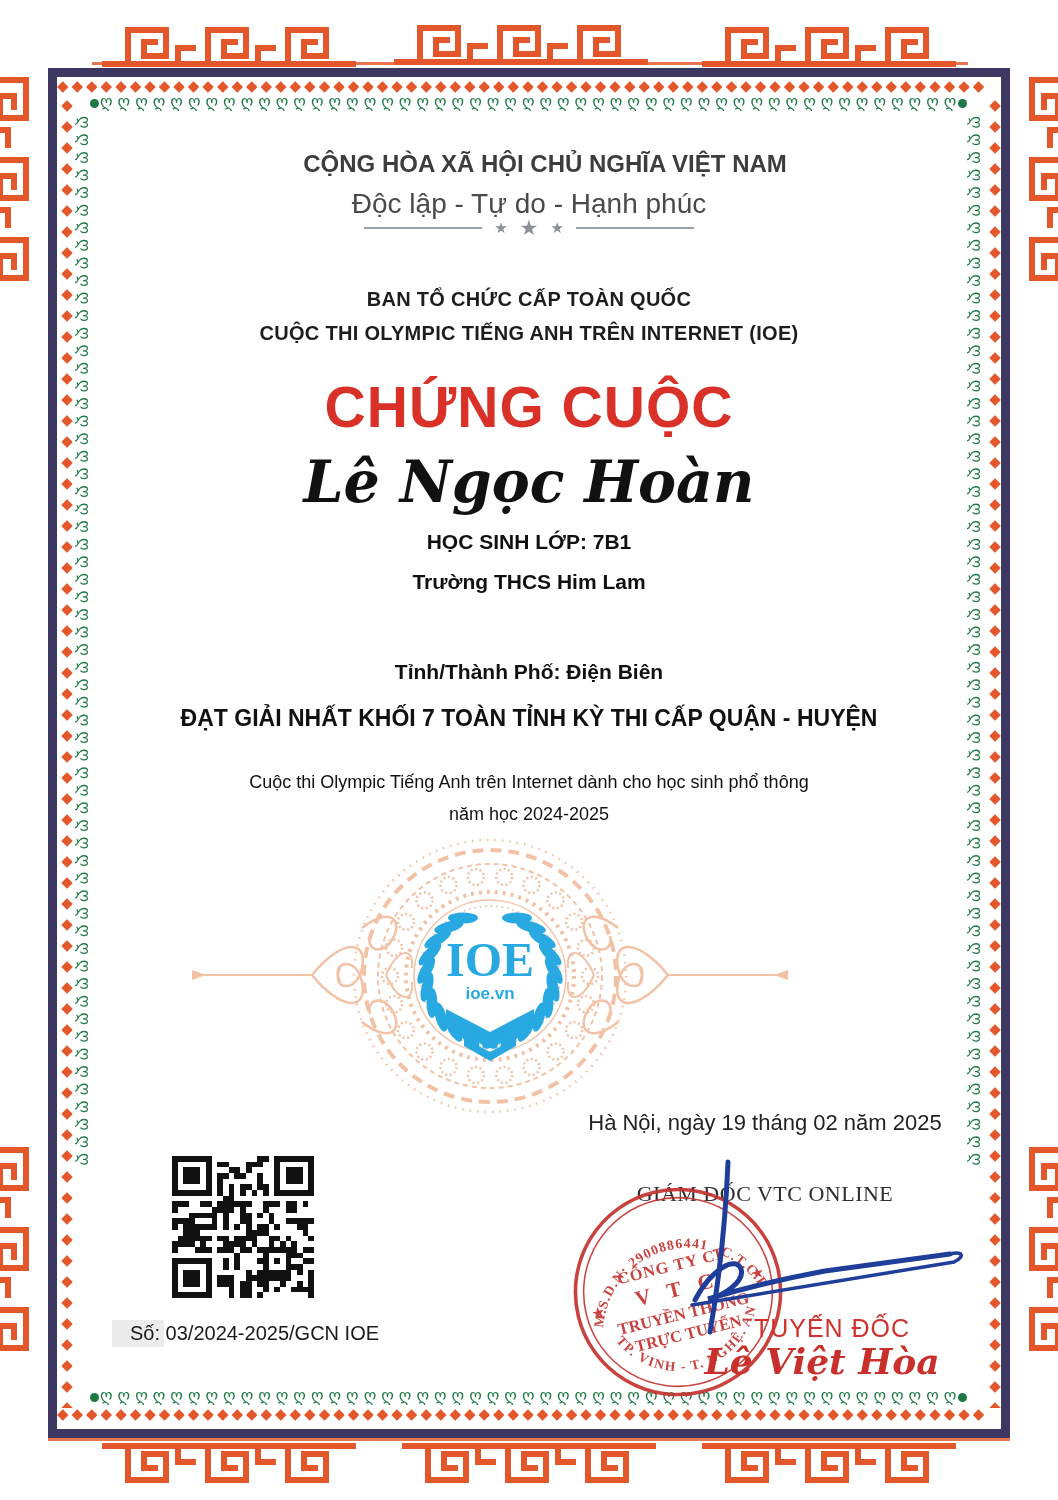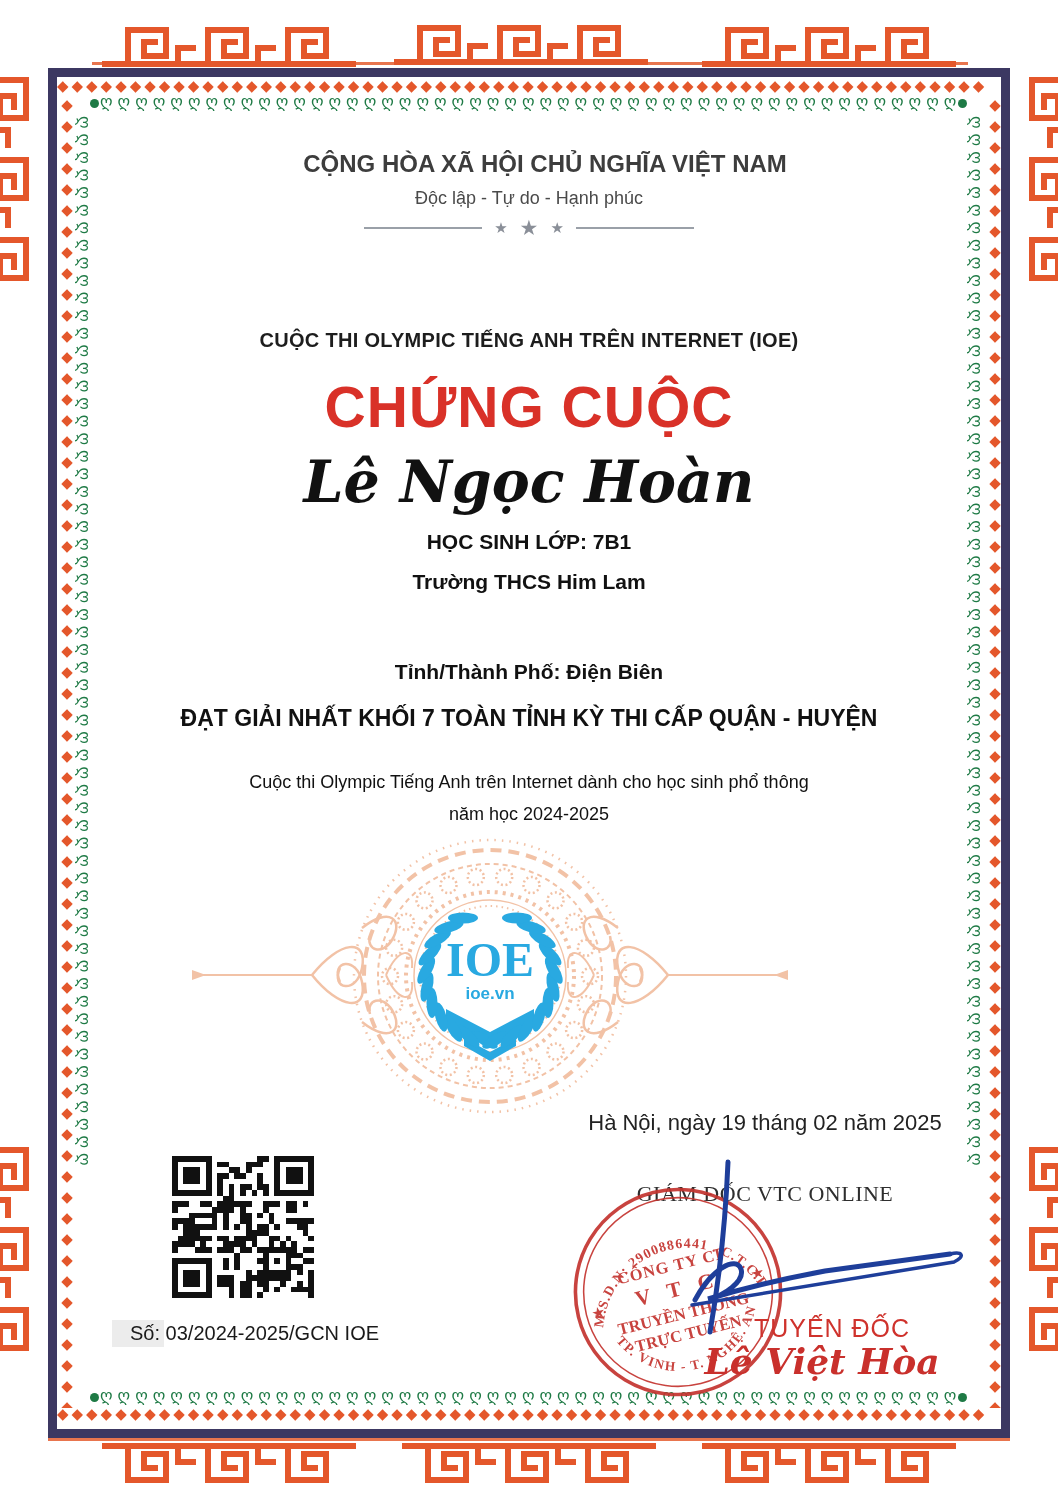--- a/index.html
+++ b/index.html
@@ -12,21 +12,21 @@
       width:962px;border:9px solid #3c3862;}
   .thinline{background:#e8754e;height:3px;}
   .strip{overflow:hidden;white-space:nowrap;font-family:"DejaVu Sans",sans-serif;line-height:1;}
   .strip.h{letter-spacing:3px;}
   .strip.v{writing-mode:vertical-rl;letter-spacing:3px;}
   .diamond{color:#e4572b;font-size:15px;}
   .scroll{color:#1e7a45;font-size:16px;letter-spacing:5px !important;}
   .gdot{width:9px;height:9px;border-radius:50%;background:#1e7a45;}
   
   .gov{font-size:24px;font-weight:bold;color:#3d3d3d;padding-left:32px;}
-  .motto{font-size:18px;color:#4a4a4a;}
+  .motto{font-size:28px;color:#4a4a4a;}
   .divider{display:flex;align-items:center;justify-content:center;gap:12px;color:#8a8f98;}
   .divider .bar{width:118px;height:2px;background:#9aa0a8;}
   .divider .st{font-size:15px;} .divider .st.big{font-size:21px;}
   .org{font-size:20px;font-weight:bold;color:#1d1d1d;letter-spacing:.3px;}
   .title{font-size:57px;font-weight:bold;color:#d93128;letter-spacing:1px;}
   .name{font-family:"DejaVu Serif",serif;font-style:italic;font-weight:bold;
         font-size:57px;color:#111111;}
   .info{font-size:21px;font-weight:bold;color:#111111;}
   .award{font-size:23px;font-weight:bold;color:#111111;}
   .desc{font-size:18px;font-weight:normal;color:#111111;text-align:center;}
@@ -93,21 +93,22 @@
   <div class="abs ctr gov" style="top:150px;">CỘNG HÒA XÃ HỘI CHỦ NGHĨA VIỆT NAM</div>
   <div class="abs ctr motto" style="top:188px;">Độc lập - Tự do - Hạnh phúc</div>
   <div class="abs ctr divider" style="top:216px;">
     <span class="bar"></span>
     <span class="st">★</span>
     <span class="st big">★</span>
     <span class="st">★</span>
     <span class="bar"></span>
   </div>
 
-  <div class="abs ctr org" style="top:322px;margin-top:7px;">CUỘC THI OLYMPIC TIẾNG ANH TRÊN INTERNET (IOE)</div>
+  <div class="abs ctr org" style="top:288px;">BAN TỔ CHỨC CẤP TOÀN QUỐC</div>
+  <div class="abs ctr org" style="top:322px;">CUỘC THI OLYMPIC TIẾNG ANH TRÊN INTERNET (IOE)</div>
 
   <div class="abs ctr title" style="top:374px;">CHỨNG CUỘC</div>
   <div class="abs ctr name" style="top:448px;">Lê Ngọc Hoàn</div>
 
   <div class="abs ctr info" style="top:530px;">HỌC SINH LỚP: 7B1</div>
   <div class="abs ctr info" style="top:570px;">Trường THCS Him Lam</div>
   <div class="abs ctr info" style="top:660px;">Tỉnh/Thành Phố: Điện Biên</div>
 
   <div class="abs ctr award" style="top:705px;">ĐẠT GIẢI NHẤT KHỐI 7 TOÀN TỈNH KỲ THI CẤP QUẬN - HUYỆN</div>
   <div class="abs ctr desc" style="top:772px;">Cuộc thi Olympic Tiếng Anh trên Internet dành cho học sinh phổ thông</div>

